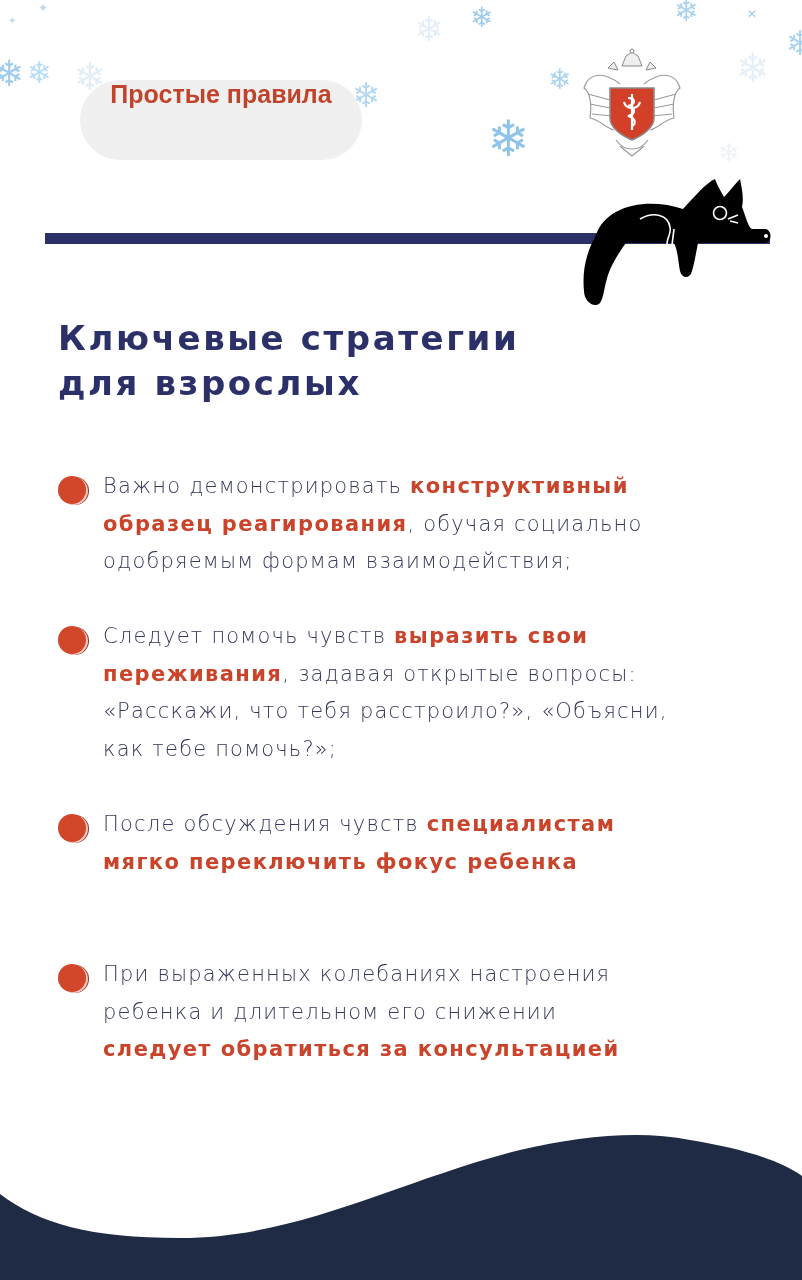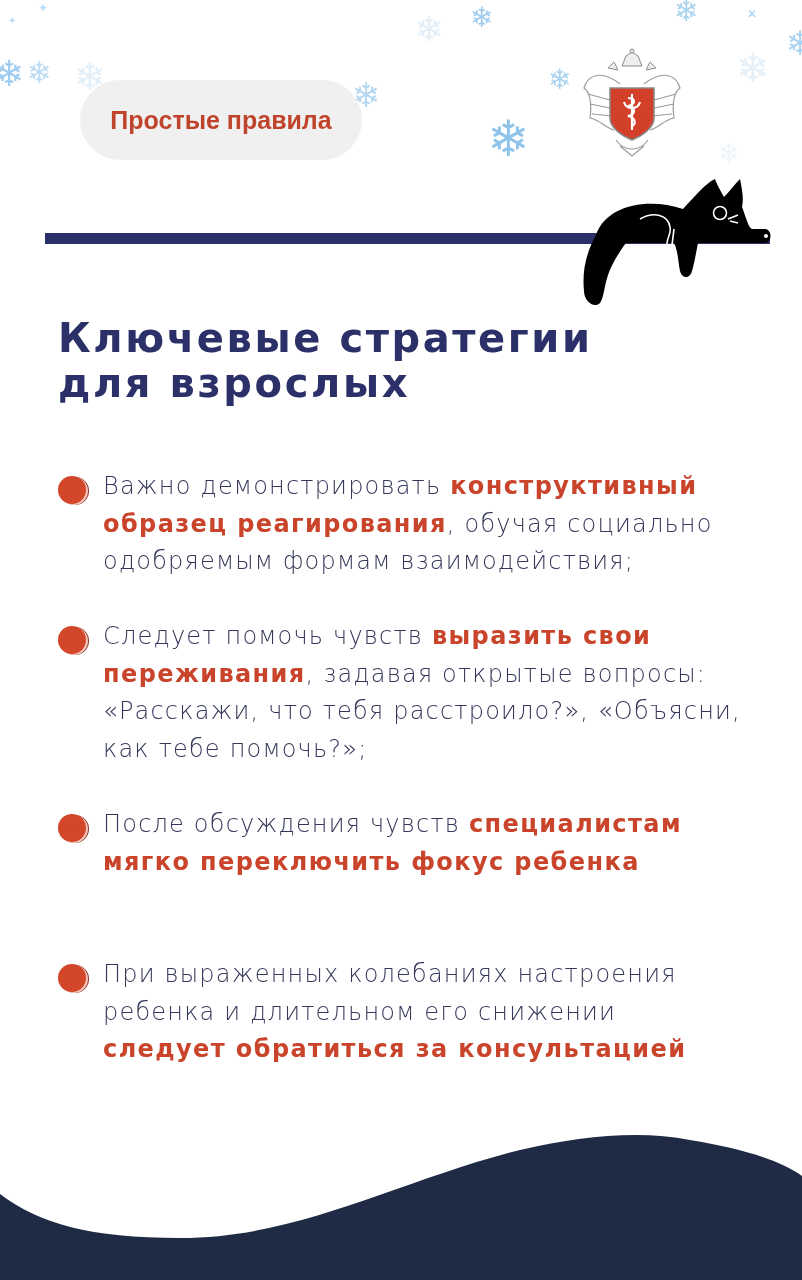--- a/index.html
+++ b/index.html
@@ -5,45 +5,45 @@
   html, body { margin: 0; padding: 0; }
   body {
     width: 802px; height: 1280px; position: relative; overflow: hidden;
     background: #ffffff;
     font-family: "DejaVu Sans", sans-serif;
   }
   .snow { position: absolute; color: #a9d3ef; line-height: 1; }
   .badge {
     position: absolute; left: 80px; top: 80px; width: 282px; height: 80px;
     border-radius: 40px; background: #f0f0f0;
-    display: flex; align-items: center; justify-content: center;
+    display: flex; justify-content: center;
     color: #c0442b; font-family: "Liberation Sans", sans-serif;
     font-weight: bold; font-size: 25px;
   }
   .emblem { position: absolute; left: 580px; top: 48px; width: 104px; height: 112px; }
   .rule {
     position: absolute; left: 45px; top: 233px; width: 725px; height: 11px;
     background: #2b3068;
   }
   .cat { position: absolute; left: 578px; top: 175px; width: 200px; height: 135px; }
   .title {
     position: absolute; left: 58px; top: 316px;
     color: #2b3068; font-family: "DejaVu Sans", sans-serif; font-weight: bold;
-    font-size: 40px; line-height: 45px; letter-spacing: 2.6px;
+    font-size: 34px; line-height: 45px; letter-spacing: 2.6px;
   }
   .list { position: absolute; left: 58px; top: 468px; width: 720px; }
   .item { position: relative; padding-left: 45px; }
   .bullet {
     position: absolute; left: 0; top: 8px; width: 28px; height: 28px;
     border-radius: 50%; background: #d2462a;
     box-shadow: 2px 1px 0 0 #f6c8bd, 3px 1px 0 0 #8c3020;
   }
   .text {
     color: #35385a; font-family: "DejaVu Sans", sans-serif;
-    font-size: 24px; line-height: 37.7px; letter-spacing: 1.2px;
+    font-size: 21px; line-height: 37.7px; letter-spacing: 1.2px;
     font-weight: 300;
   }
   .hl { color: #c9442a; font-weight: bold; letter-spacing: 1.4px; }
   .wave { position: absolute; left: 0; top: 1120px; width: 802px; height: 160px; }
 </style>
 </head>
 <body>
 
 <div>
   <span class="snow" style="left:-6px;top:56px;font-size:36px;color:#9fcbee;">❄</span>

